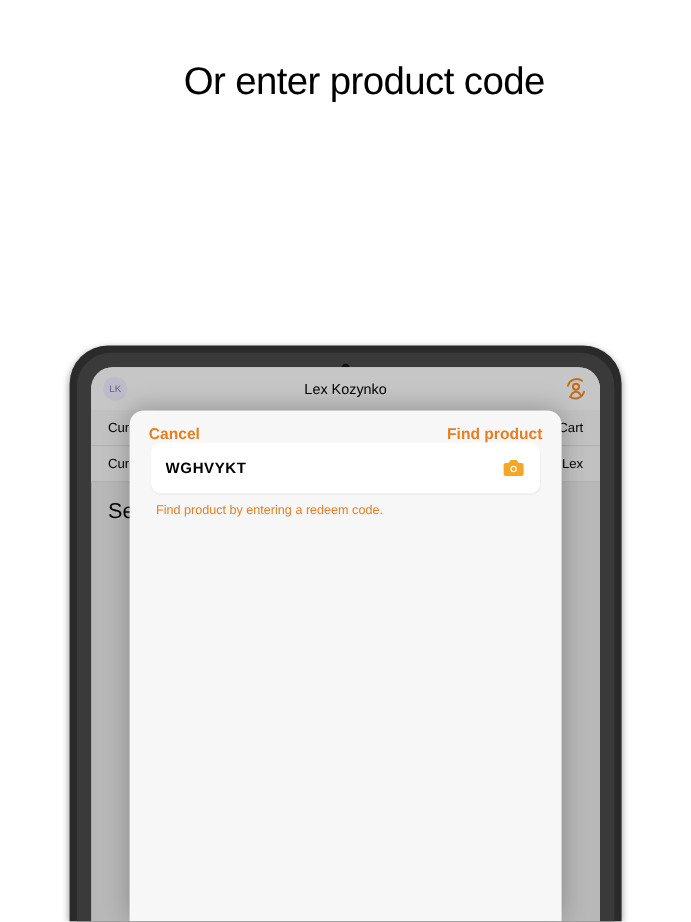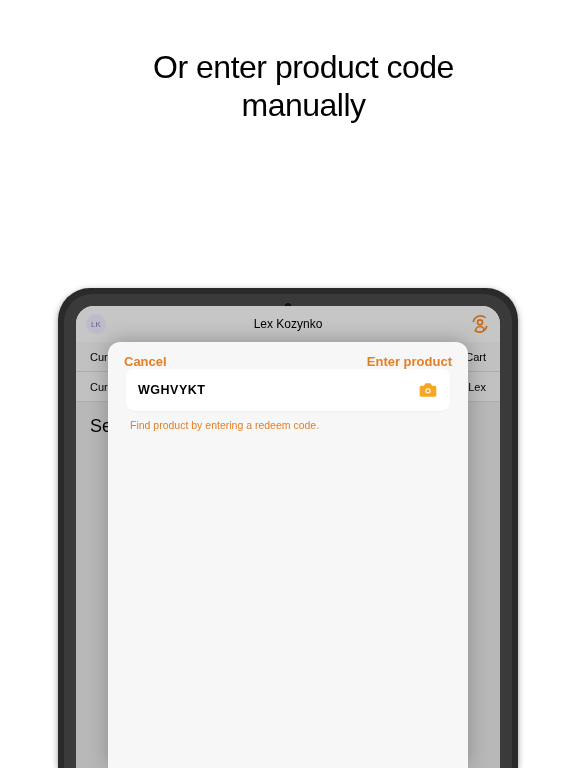--- a/index.html
+++ b/index.html
@@ -26,21 +26,20 @@
   .input-row input { border: none; outline: none; flex: 1; font-size: 12.5px; font-weight: 600; letter-spacing: 0.5px; color: #000; background: transparent; font-family: inherit; }
   .input-row .cam { width: 20px; height: 20px; color: #f5a623; }
   .hint { font-size: 10.5px; color: #e67e22; padding: 8px 22px; }
 </style>
 </head>
 <body>
 
 <div class="page">
   <div class="promo-title">
     <div>Or enter product code</div>
-    <div>manually</div>
   </div>
 
   <div class="device-wrap">
     <div class="device-frame">
       <div class="device-inner">
         <div class="device-camera"></div>
         <div class="screen">
 
           <div class="bg-header">
             <div class="avatar-left">LK</div>
@@ -62,21 +61,21 @@
             <span>Curre</span>
             <span>Lex</span>
           </div>
           <div class="bg-section">Se</div>
 
           <div class="dim-overlay"></div>
 
           <div class="modal">
             <div class="modal-nav">
               <span>Cancel</span>
-              <span>Enter product</span>
+              <span>Find product</span>
             </div>
             <div class="input-row">
               <input type="text" value="WGHVYKT" style="">
               <div class="cam">
                 <svg viewBox="0 0 24 24" fill="#f5a623">
                   <path d="M4 7h3l2-3h6l2 3h3a2 2 0 0 1 2 2v9a2 2 0 0 1-2 2H4a2 2 0 0 1-2-2V9a2 2 0 0 1 2-2z"></path>
                   <circle cx="12" cy="13" r="3.2" fill="#fff"></circle>
                   <circle cx="12" cy="13" r="2" fill="#f5a623"></circle>
                 </svg>
               </div>

